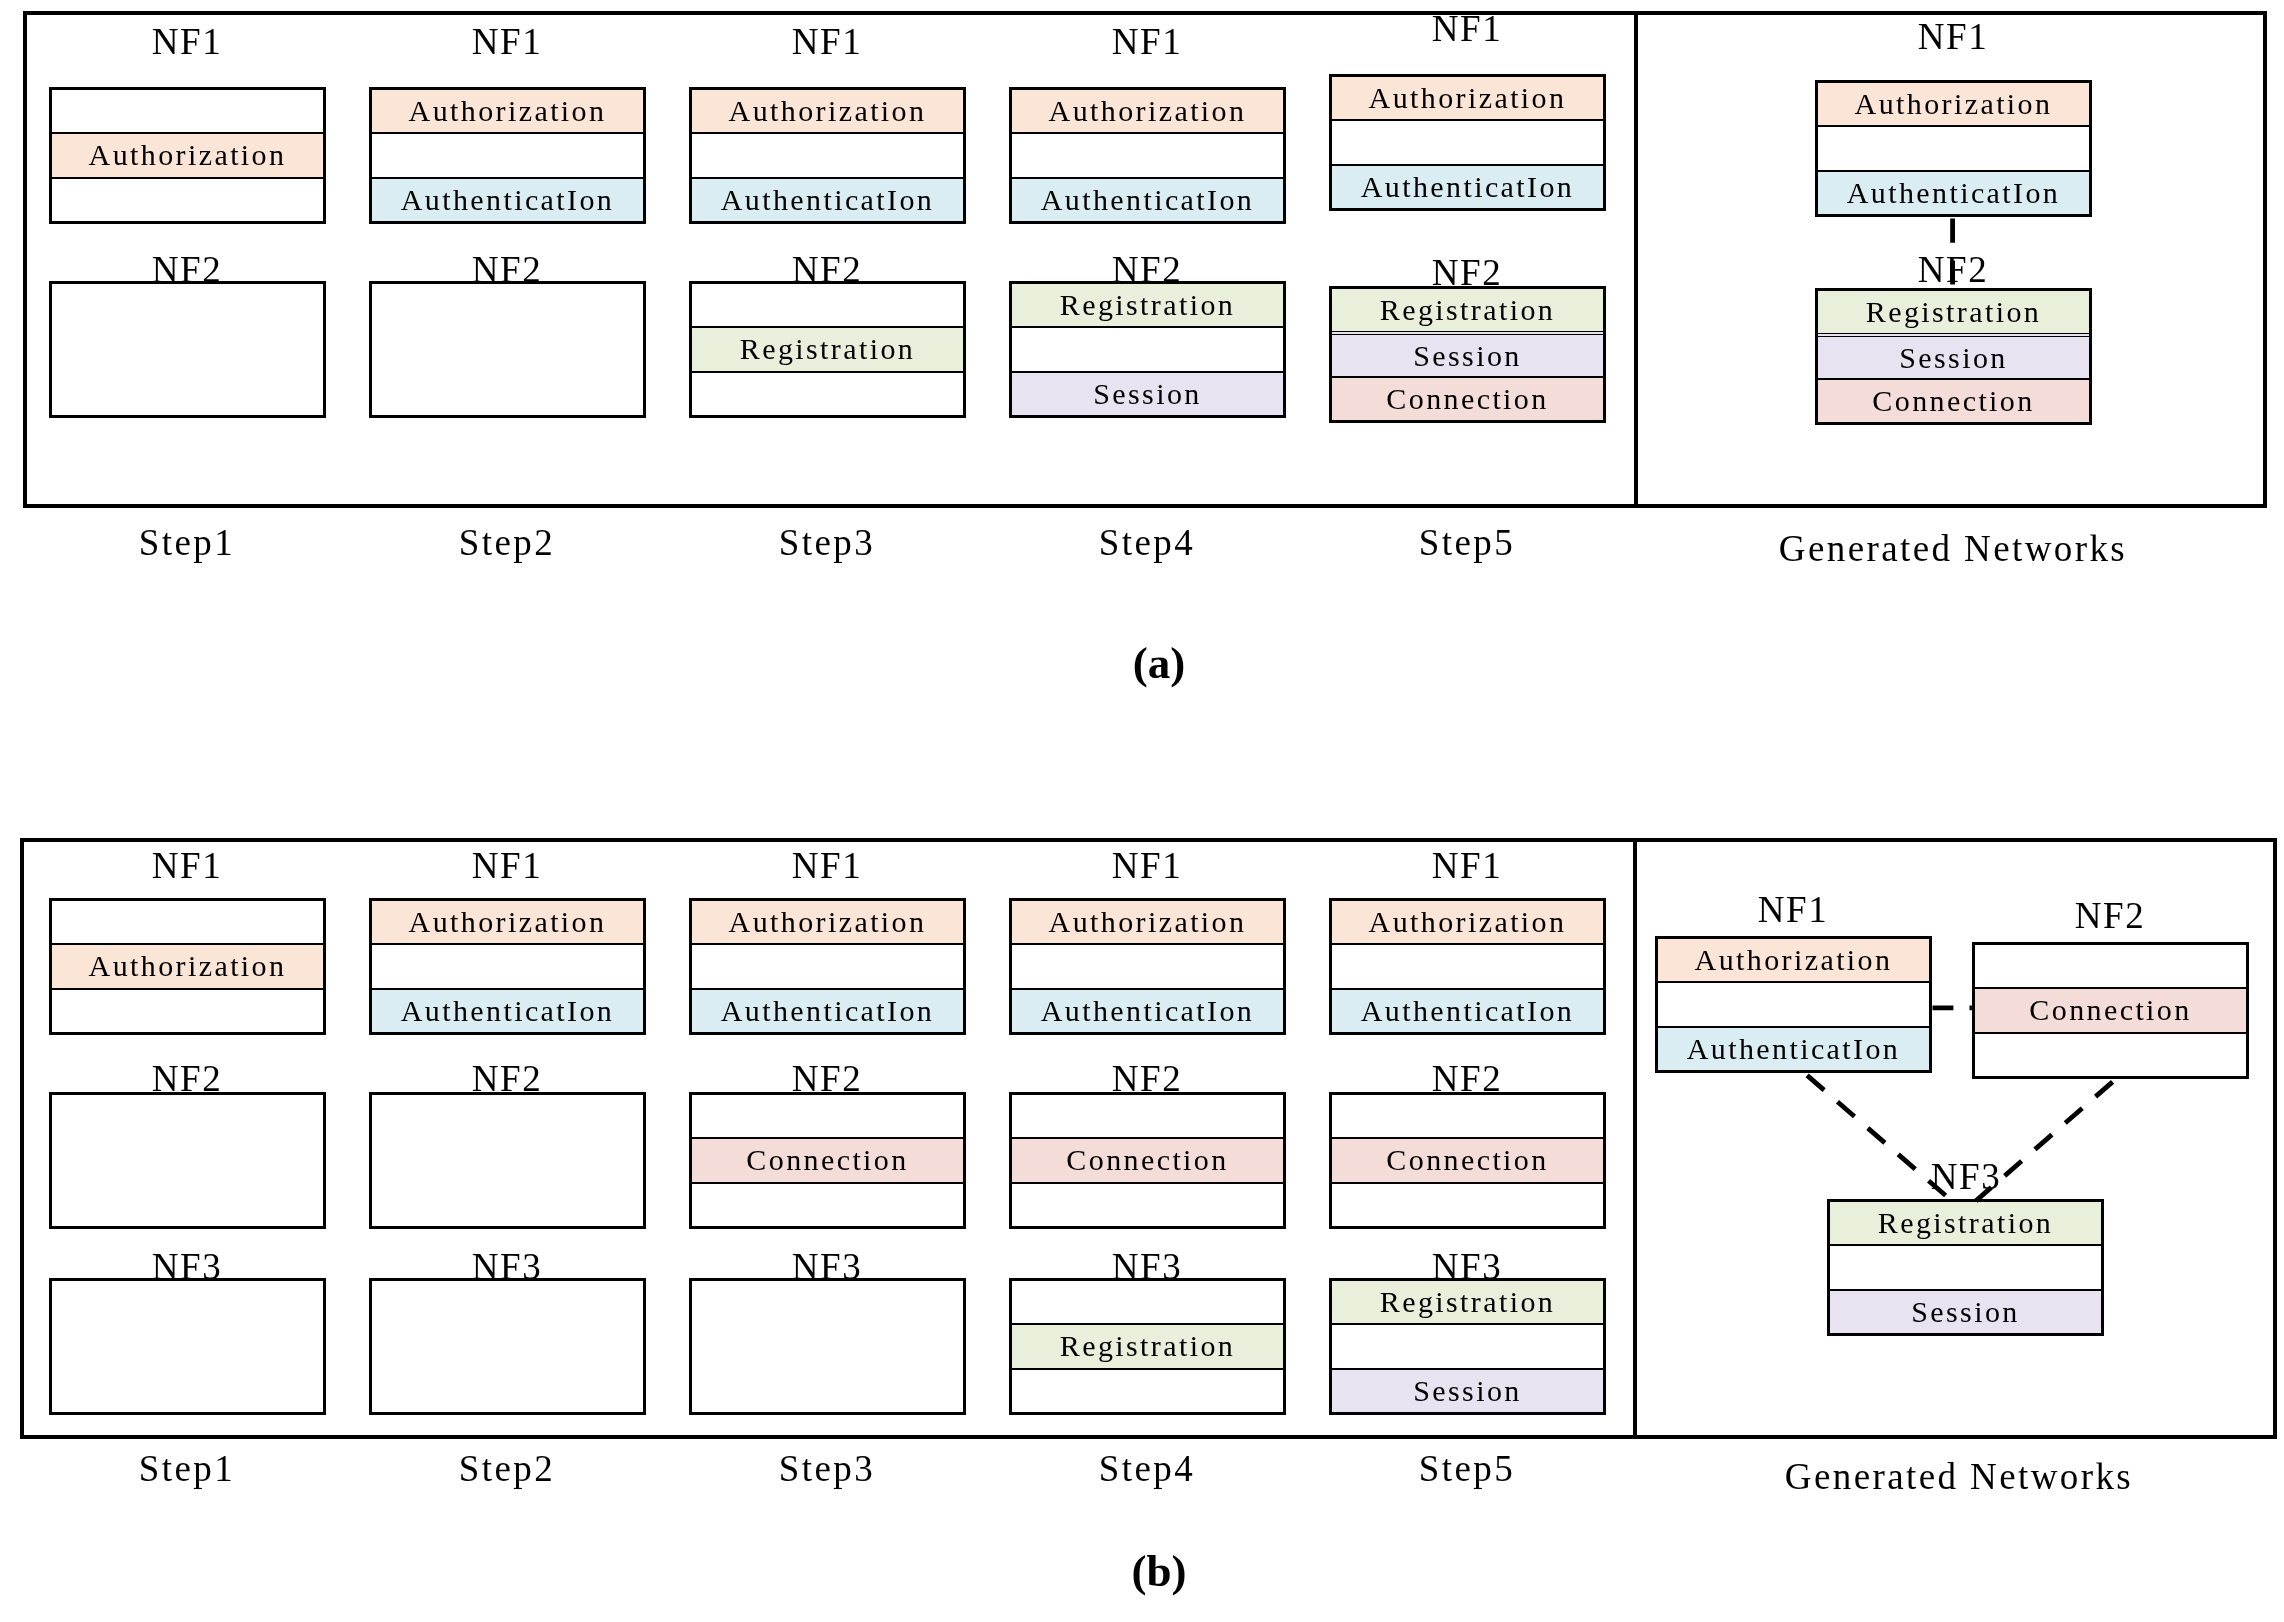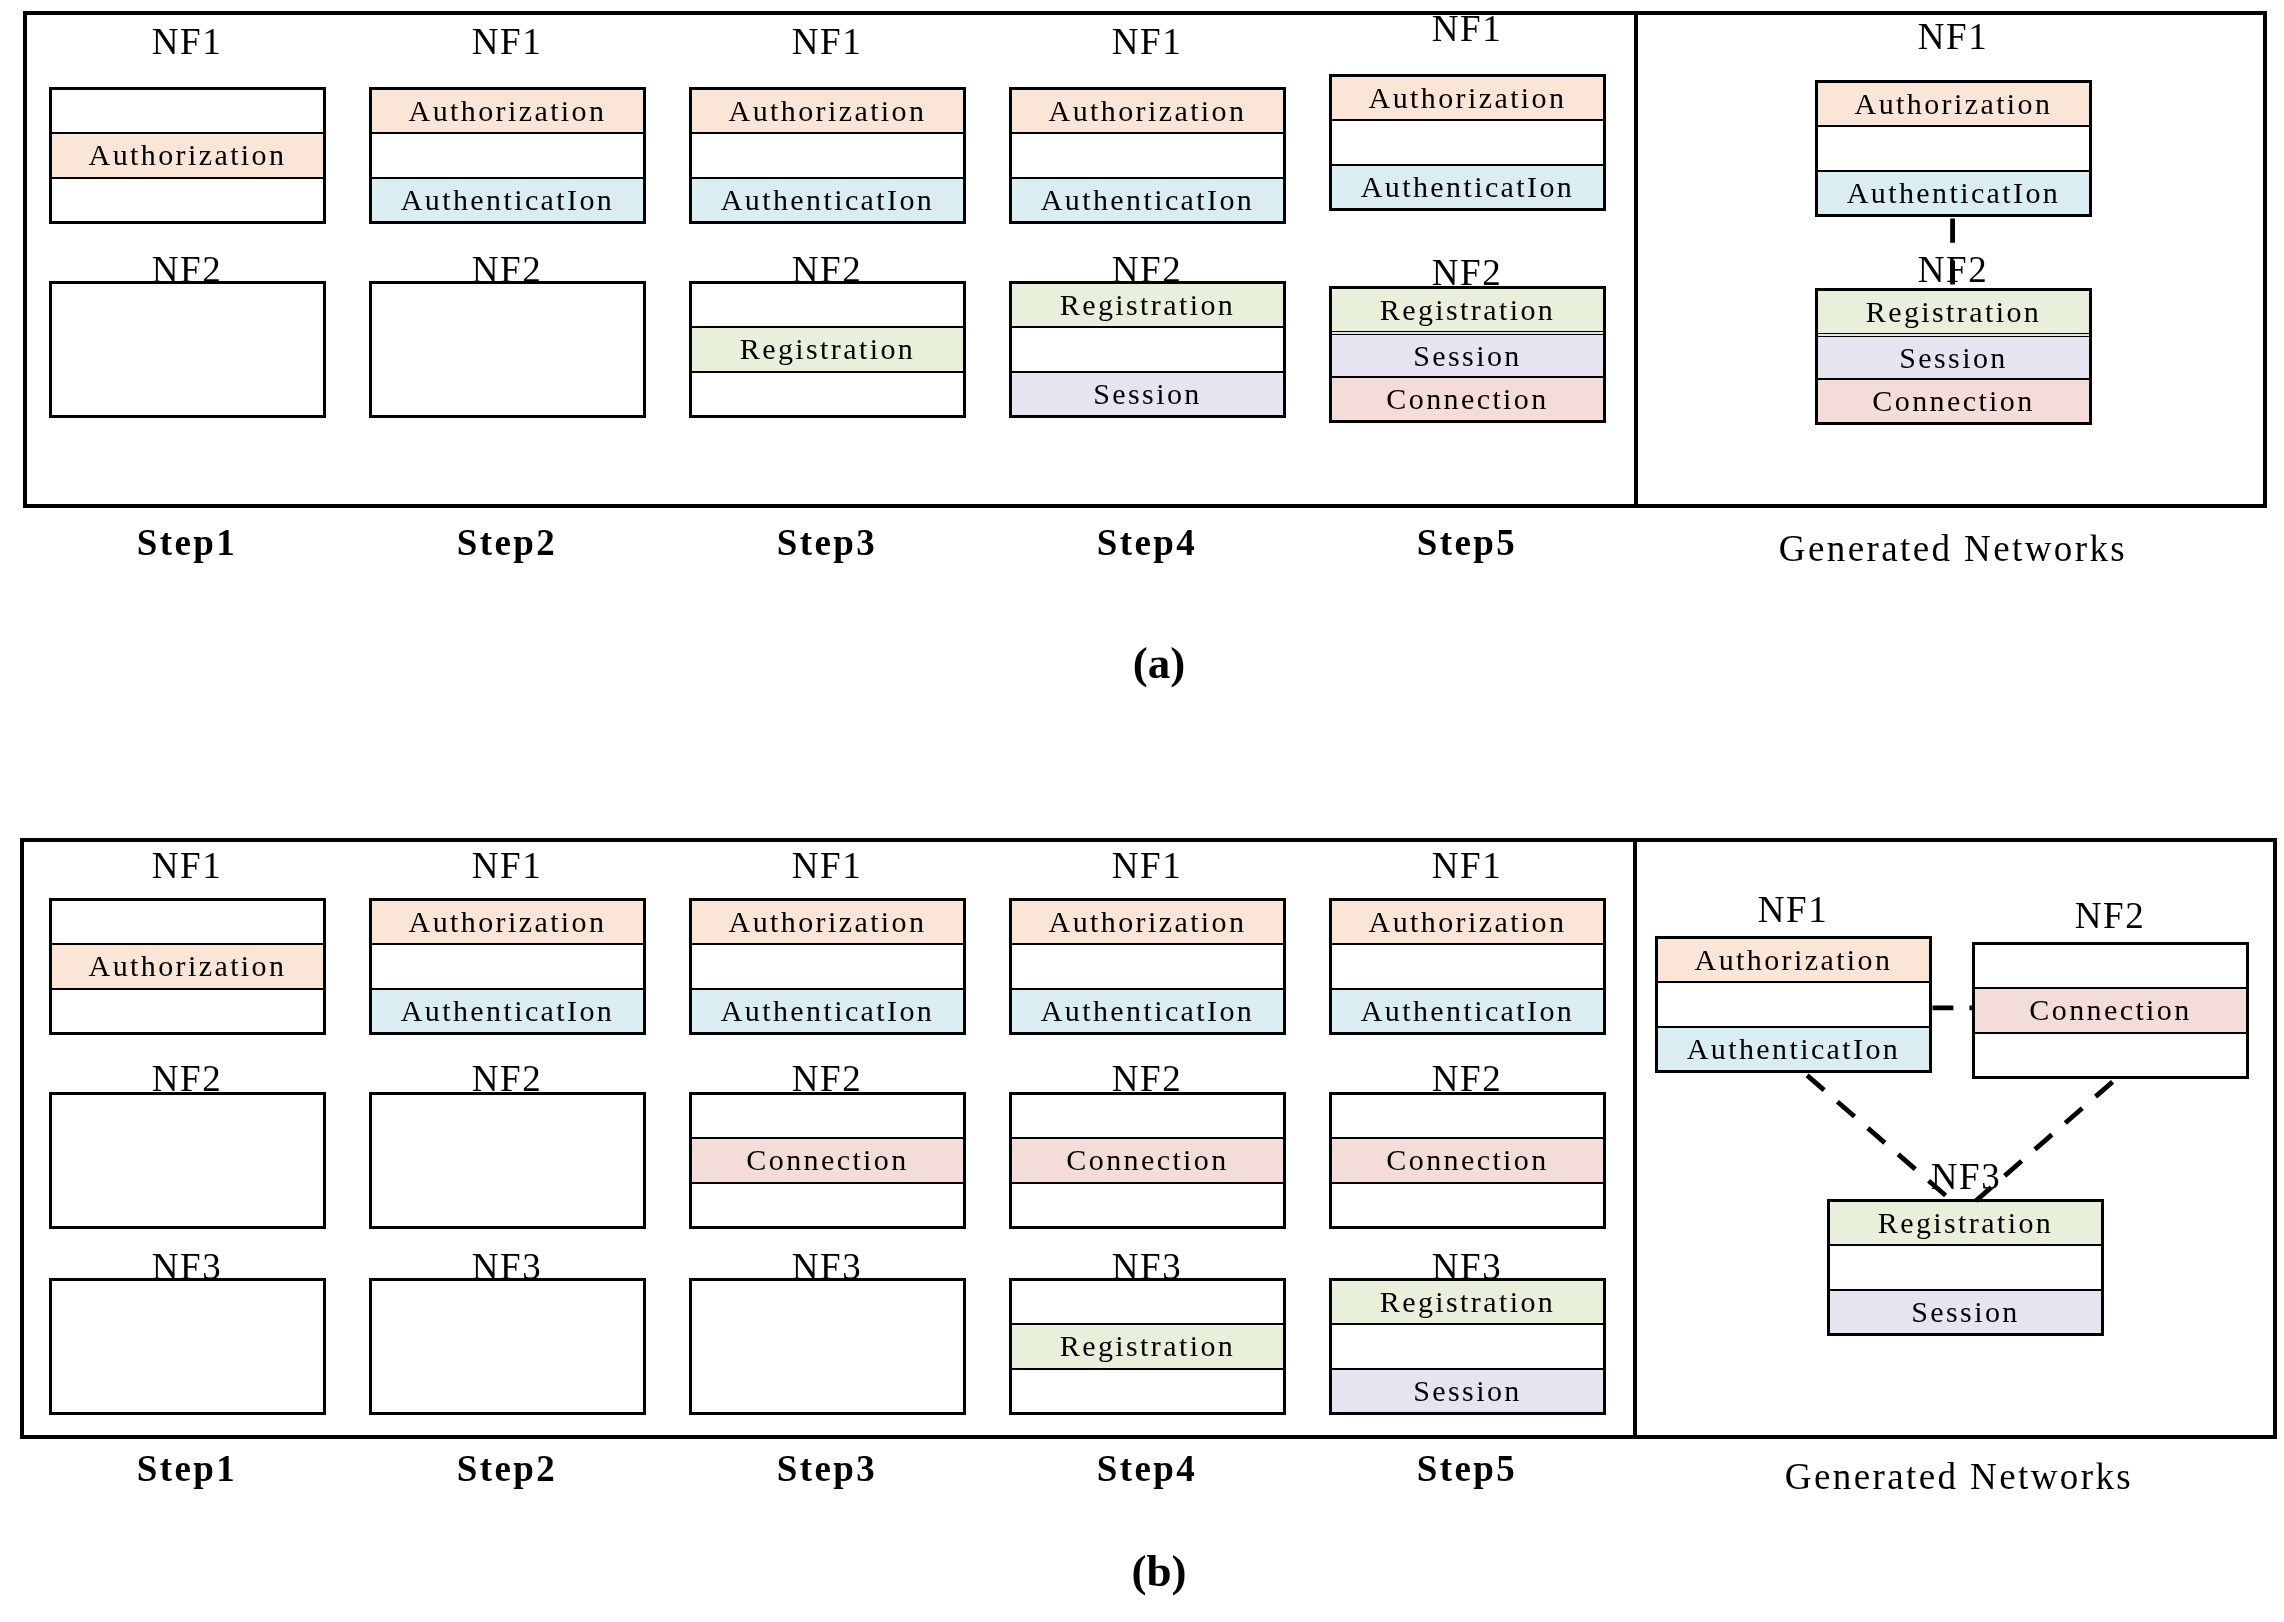--- a/index.html
+++ b/index.html
@@ -25,21 +25,21 @@
     position:absolute;
     transform:translateX(-50%);
     font-size:37px;line-height:1.05;
     letter-spacing:1.6px;color:#000;
     white-space:nowrap;z-index:2;
   }
   .step-label{
     position:absolute;
     transform:translateX(-50%);
     font-size:37px;letter-spacing:2.4px;color:#000;
-    white-space:nowrap;z-index:2;font-weight:bold;
+    white-space:nowrap;z-index:2;
   }
   .gen-label{
     position:absolute;
     transform:translateX(-50%);
     font-size:37px;letter-spacing:2.4px;color:#000;
     white-space:nowrap;z-index:2;
   }
   .caption{
     position:absolute;
     transform:translateX(-50%);

